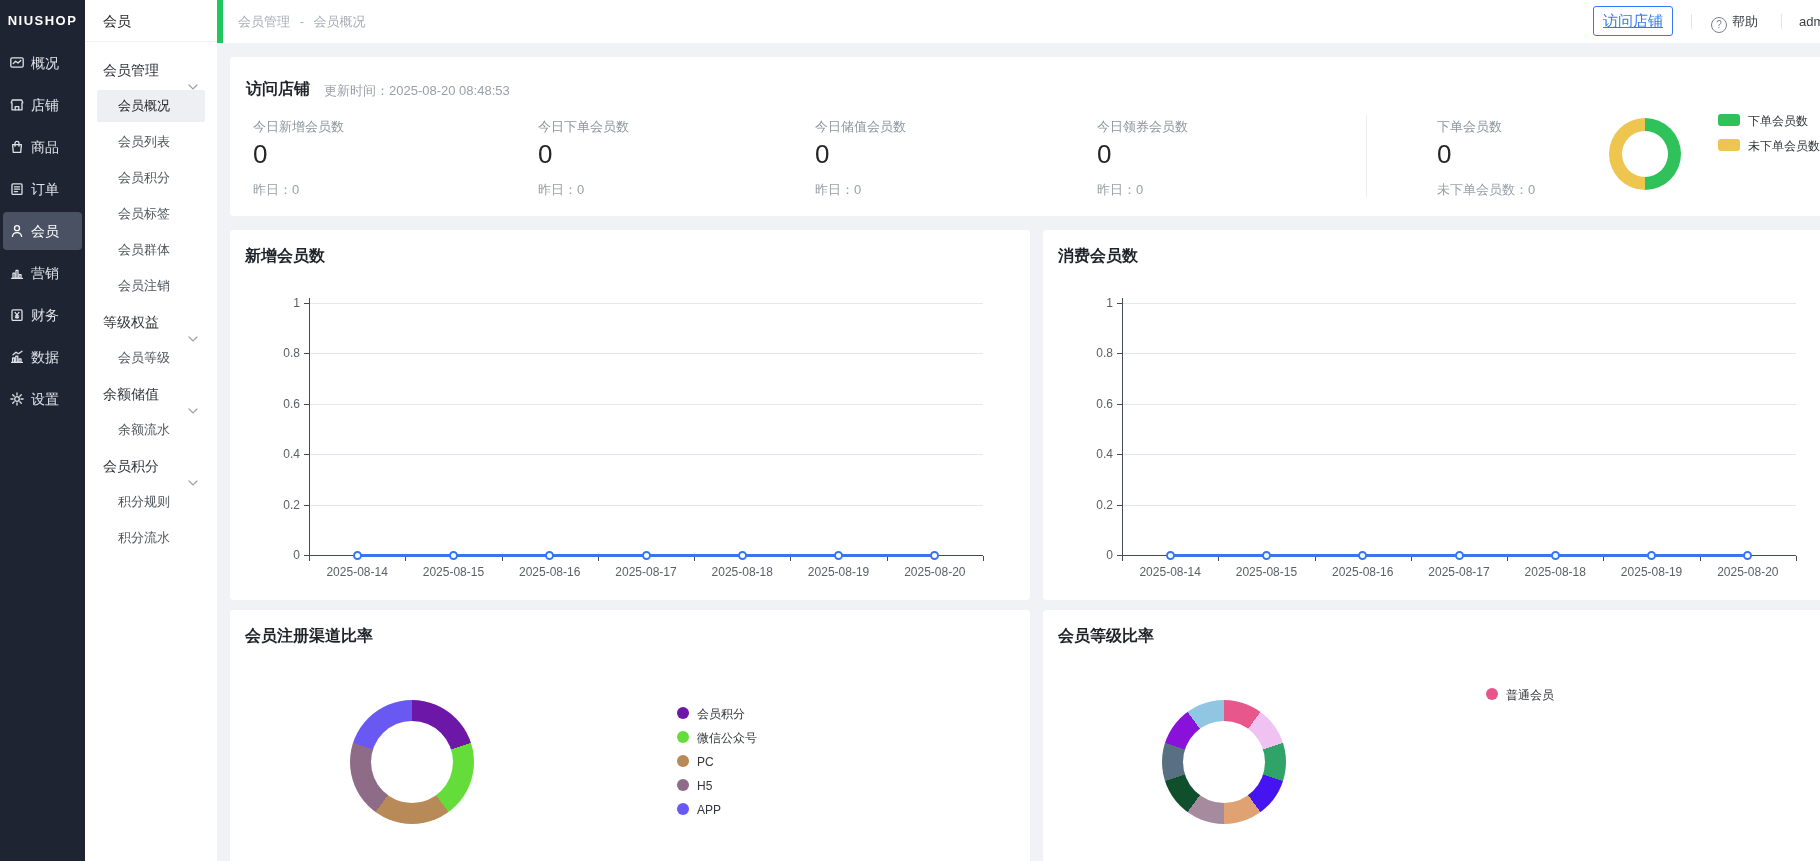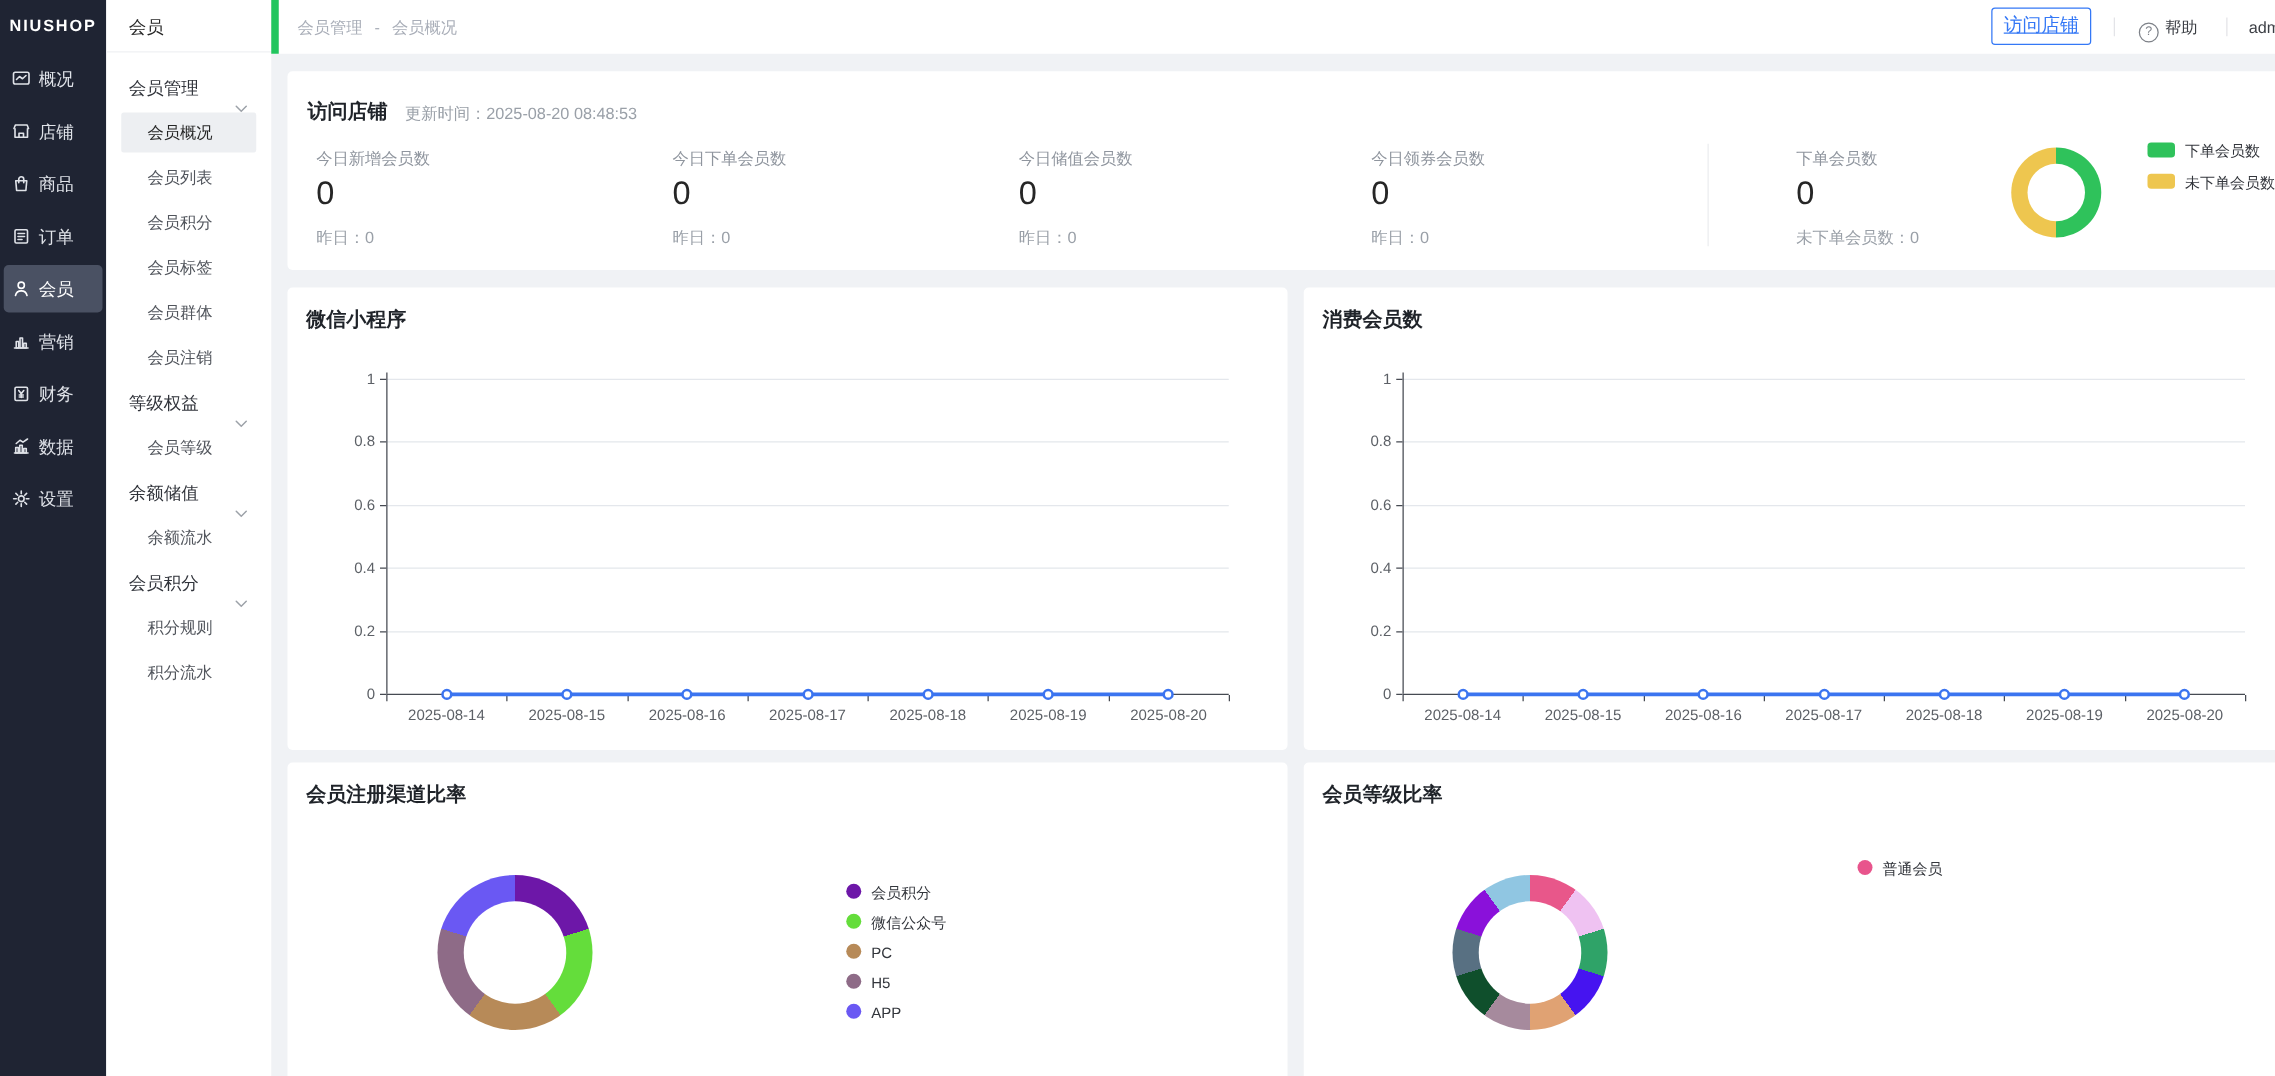--- a/index.html
+++ b/index.html
@@ -260,21 +260,21 @@
   <div id="rt-donut">
       <div class="donut" style="left: 1379px; top: 61px; width: 72px; height: 72px; background: conic-gradient(rgb(47, 194, 91) 0%, rgb(47, 194, 91) 50%, rgb(238, 198, 79) 50%, rgb(238, 198, 79) 100%);">
         <div class="hole" style="left: 13px; top: 13px; width: 46px; height: 46px;"></div>
       </div>
       <div class="legend-row" style="left: 1488px; top: 56px;"><span class="legend-rect" style="background: rgb(47, 194, 91);"></span><span>下单会员数</span></div>
       <div class="legend-row" style="left: 1488px; top: 81px;"><span class="legend-rect" style="background: rgb(238, 198, 79);"></span><span>未下单会员数</span></div>
     </div>
 </div>
 
 <div class="card" id="card-chart1">
-  <div class="card-title">微信小程序</div>
+  <div class="card-title">新增会员数</div>
   <div id="line1">
       <div class="lc-ytick" style="left: 74px; top: 325px;"></div>
       <div class="lc-ylabel" style="left: 10px; top: 318px;">0</div>
       <div class="lc-grid" style="left: 79px; top: 274.6px; width: 674px;"></div>
       <div class="lc-ytick" style="left: 74px; top: 274.6px;"></div>
       <div class="lc-ylabel" style="left: 10px; top: 267.6px;">0.2</div>
       <div class="lc-grid" style="left: 79px; top: 224.2px; width: 674px;"></div>
       <div class="lc-ytick" style="left: 74px; top: 224.2px;"></div>
       <div class="lc-ylabel" style="left: 10px; top: 217.2px;">0.4</div>
       <div class="lc-grid" style="left: 79px; top: 173.8px; width: 674px;"></div>

